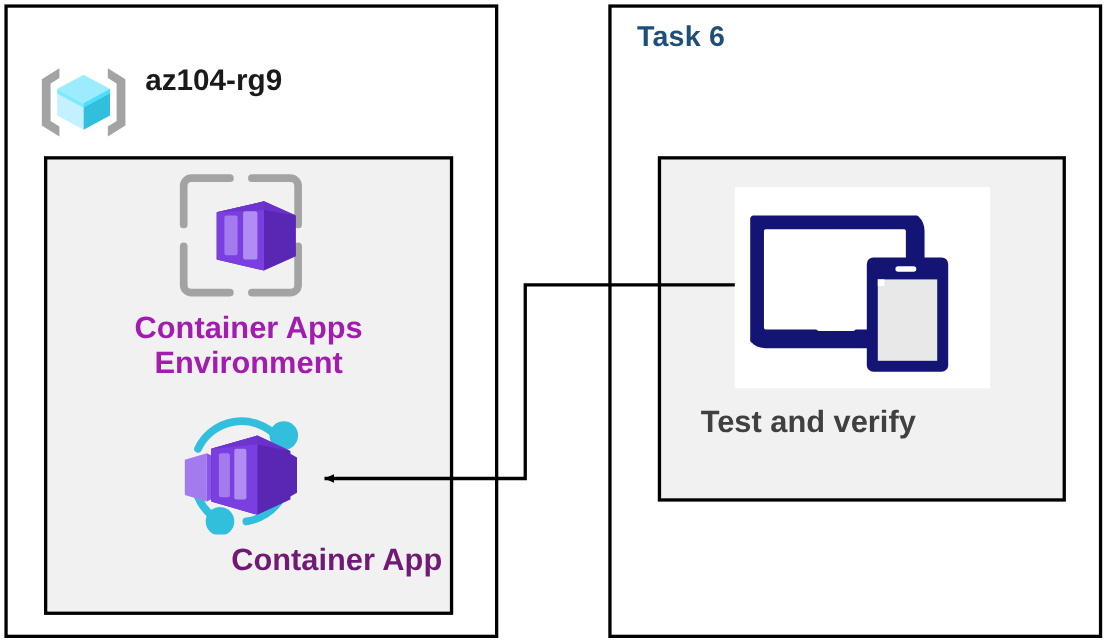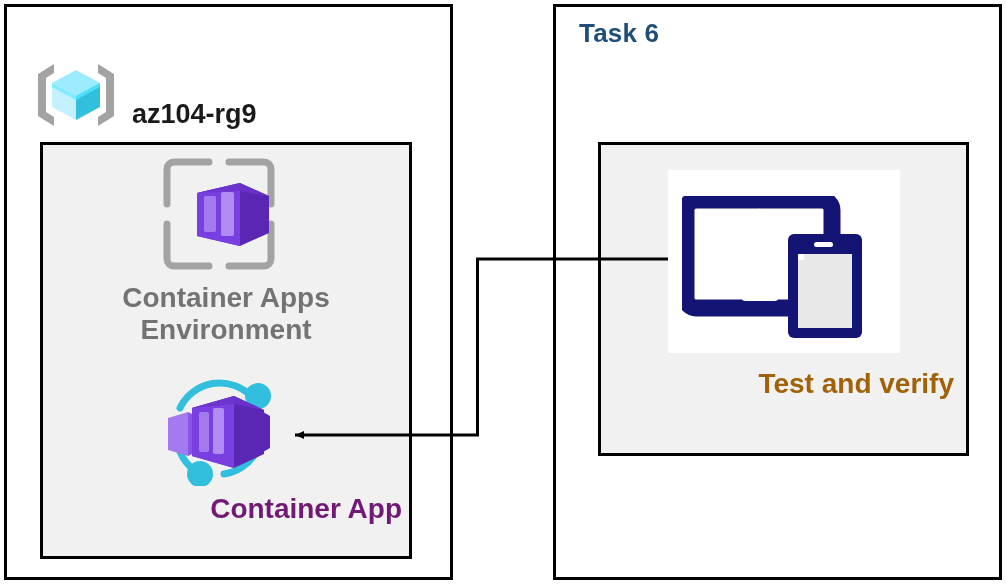--- a/index.html
+++ b/index.html
@@ -50,21 +50,21 @@
   #test-group { left: 598px; top: 142px; width: 371px; height: 314px; }
 
   
   #rg-header {
     position: absolute;
     left: 34px;
     top: 58px;
     width: 340px;
     height: 72px;
     display: flex;
-    align-items: flex-end;
+    align-items: flex-start;
   }
   #rg-label {
     font-size: 27px;
     font-weight: bold;
     color: #1a1a1a;
     margin-left: 14px;
     white-space: nowrap;
   }
 
   
@@ -79,21 +79,21 @@
   }
   #env-caption {
     position: absolute;
     left: 50px;
     top: 282px;
     width: 352px;
     text-align: center;
     font-size: 28px;
     font-weight: bold;
     line-height: 1.16;
-    color: #737373;
+    color: #a21caf;
   }
 
   #app-icon-wrap {
     position: absolute;
     left: 158px;
     top: 374px;
     width: 124px;
     height: 112px;
   }
   #app-caption {
@@ -119,28 +119,28 @@
   }
   #test-icon-wrap {
     position: absolute;
     left: 682px;
     top: 196px;
     width: 204px;
     height: 146px;
   }
   #test-caption {
     position: absolute;
-    left: 606px;
+    left: 637px;
     top: 368px;
     width: 348px;
-    text-align: right;
+    text-align: left;
     font-size: 28px;
     font-weight: bold;
     line-height: 1.16;
-    color: #a16207;
+    color: #404040;
   }
 
   
   #connector {
     position: absolute;
     left: 0;
     top: 0;
     width: 1006px;
     height: 584px;
     pointer-events: none;

